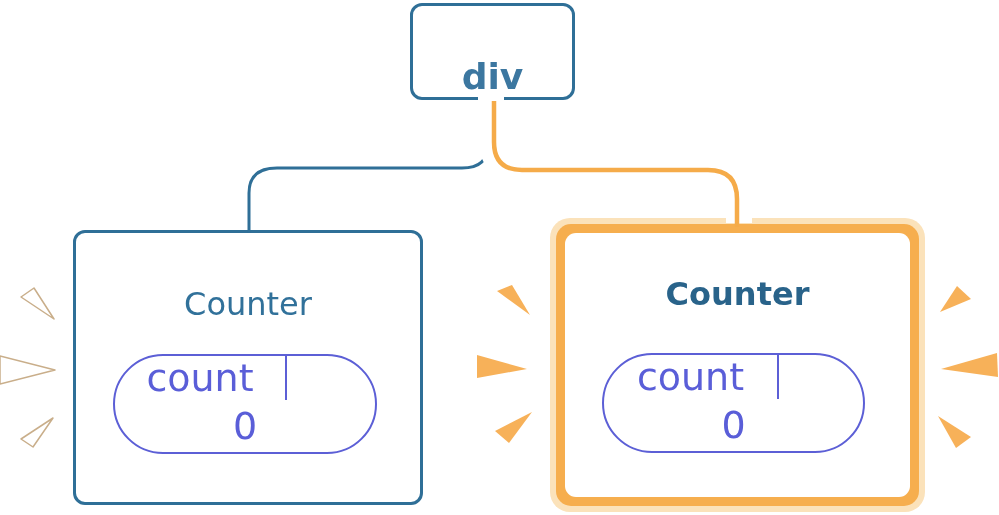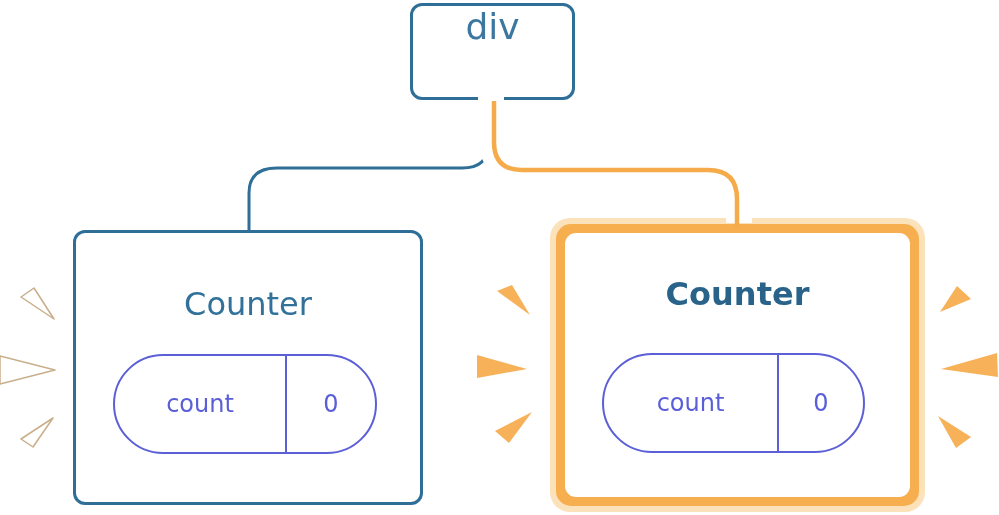--- a/index.html
+++ b/index.html
@@ -14,22 +14,22 @@
   .node{
     position:absolute;
     background:#ffffff;
     border:3px solid #2f6f97;
     border-radius:12px;
     box-sizing:border-box;
     z-index:1;
   }
   #div-node{
     left:410px;top:3px;width:165px;height:97px;
-    display:flex;align-items:flex-start;justify-content:center;
-    font-size:36px;color:#3c77a0;
+    display:flex;align-items:flex-end;justify-content:center;
+    font-size:36px;color:#3c77a0;font-weight:bold;
   }
   #left-card{left:73px;top:230px;width:350px;height:275px;}
   .card-title{
     position:absolute;left:0;right:0;
     text-align:center;
     font-size:32px;
   }
   #left-card .card-title{top:52px;color:#31719a;font-weight:500;}
   
   #right-card{
@@ -48,21 +48,22 @@
   #right-card .card-title{top:42px;color:#29638a;font-weight:700;}
   
   .pill{
     position:absolute;
     box-sizing:border-box;
     border:2.5px solid #5c5fd6;
     border-radius:50px;
     display:flex;
     background:#ffffff;
     color:#5a5ed8;
-    font-size:24px;
+    font-size:38px;
+    flex-direction:column;
   }
   #left-card .pill{left:37px;top:121px;width:264px;height:100px;}
   #right-card .pill{left:37px;top:120px;width:263px;height:100px;}
   .pill .pill-name{
     flex:0 0 auto;
     display:flex;align-items:center;justify-content:center;
     border-right:2.5px solid #5c5fd6;
     box-sizing:border-box;
   }
   #left-card .pill-name{width:172px;}

